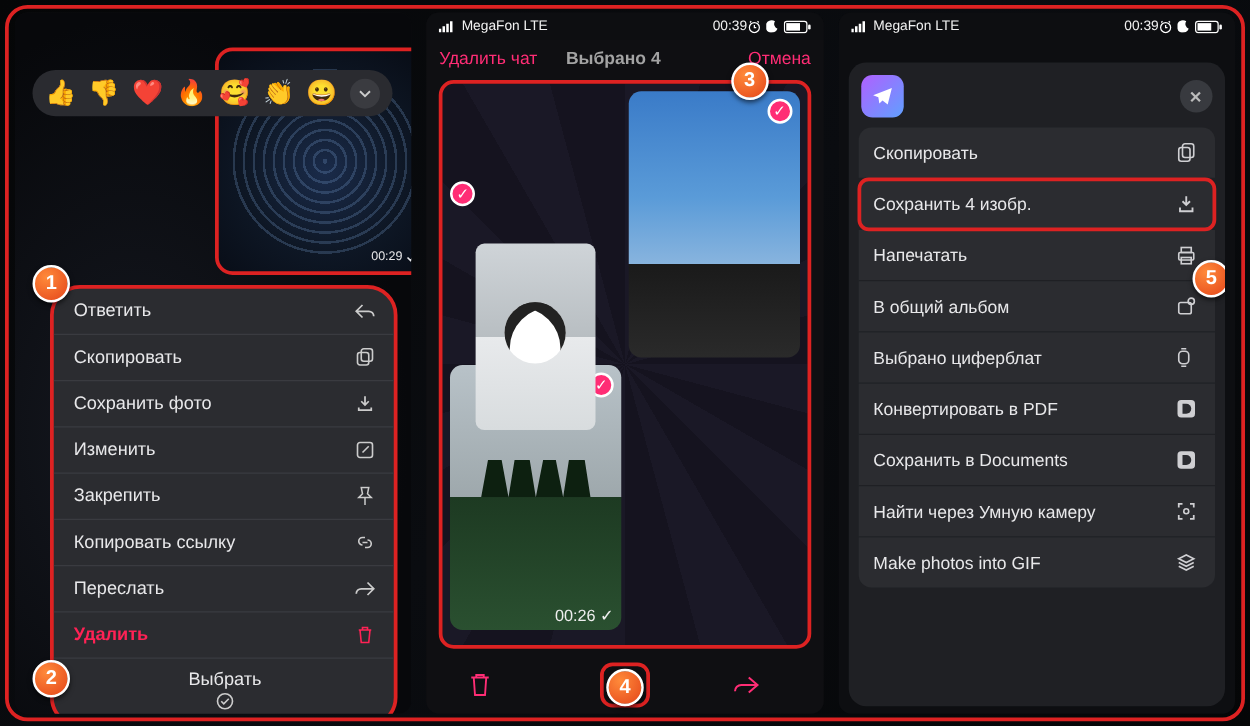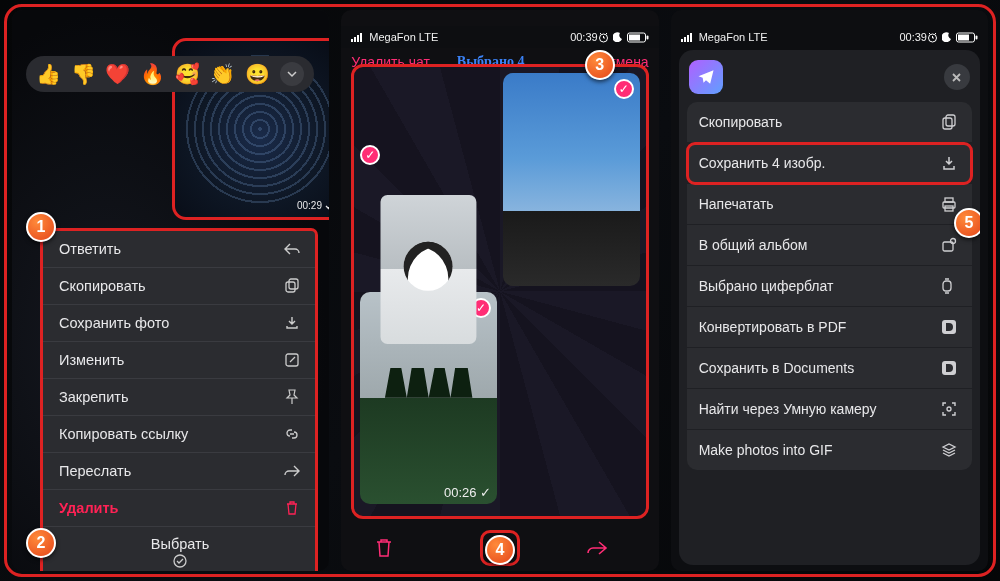--- a/index.html
+++ b/index.html
@@ -37,21 +37,20 @@
   
   .statusbar {
     display: flex;
     align-items: center;
     justify-content: space-between;
     height: 22px;
     padding: 0 10px;
     font-size: 11px;
     color: #f1f1f1;
     background: #0d0e11;
-    margin-top: 16px;
   }
   .statusbar .right { display: flex; gap: 4px; align-items: center; }
   .sig-icon, .bat-icon {
     display: inline-flex;
   }
   
   .p1-dark { width: 100%; height: 100%; position: relative; background: radial-gradient(ellipse at 30% 60%, #151820 0%, #07080b 70%); }
   .reaction-bar {
     position: absolute;
     top: 46px;
@@ -91,21 +90,21 @@
     position: absolute; right: 8px; bottom: 6px;
     font-size: 10px; color: #e8e8ea; z-index: 2;
     display: flex; gap: 3px; align-items: center;
   }
   .ctx-menu {
     position: absolute;
     top: 218px;
     left: 28px;
     width: 278px;
     background: #2b2c30;
-    border-radius: 7px;
+    border-radius: 24px;
     border: 3px solid #d22;
     overflow: hidden;
     z-index: 3;
   }
   .ctx-item {
     display: flex;
     justify-content: space-between;
     align-items: center;
     padding: 9px 14px 9px 16px;
     font-size: 14.5px;
@@ -131,21 +130,21 @@
   
   .p2 { background: #0f0f12; }
   .p2-header {
     display: flex;
     align-items: flex-start;
     justify-content: space-between;
     padding: 6px 10px;
     font-size: 14px;
   }
   .p2-header .del { color: #ff2d75; }
-  .p2-header .title { color: #3b82f6; font-weight: 600; font-family: Liberation Serif, serif; }
+  .p2-header .title { color: #a3a3a3; font-weight: 600; }
   .p2-header .cancel { color: #ff2d75; margin-left: 47px; }
   .p2-gallery {
     position: absolute;
     top: 54px;
     left: 10px;
     right: 10px;
     bottom: 52px;
     border: 3px solid #d22;
     border-radius: 12px;
     background:

